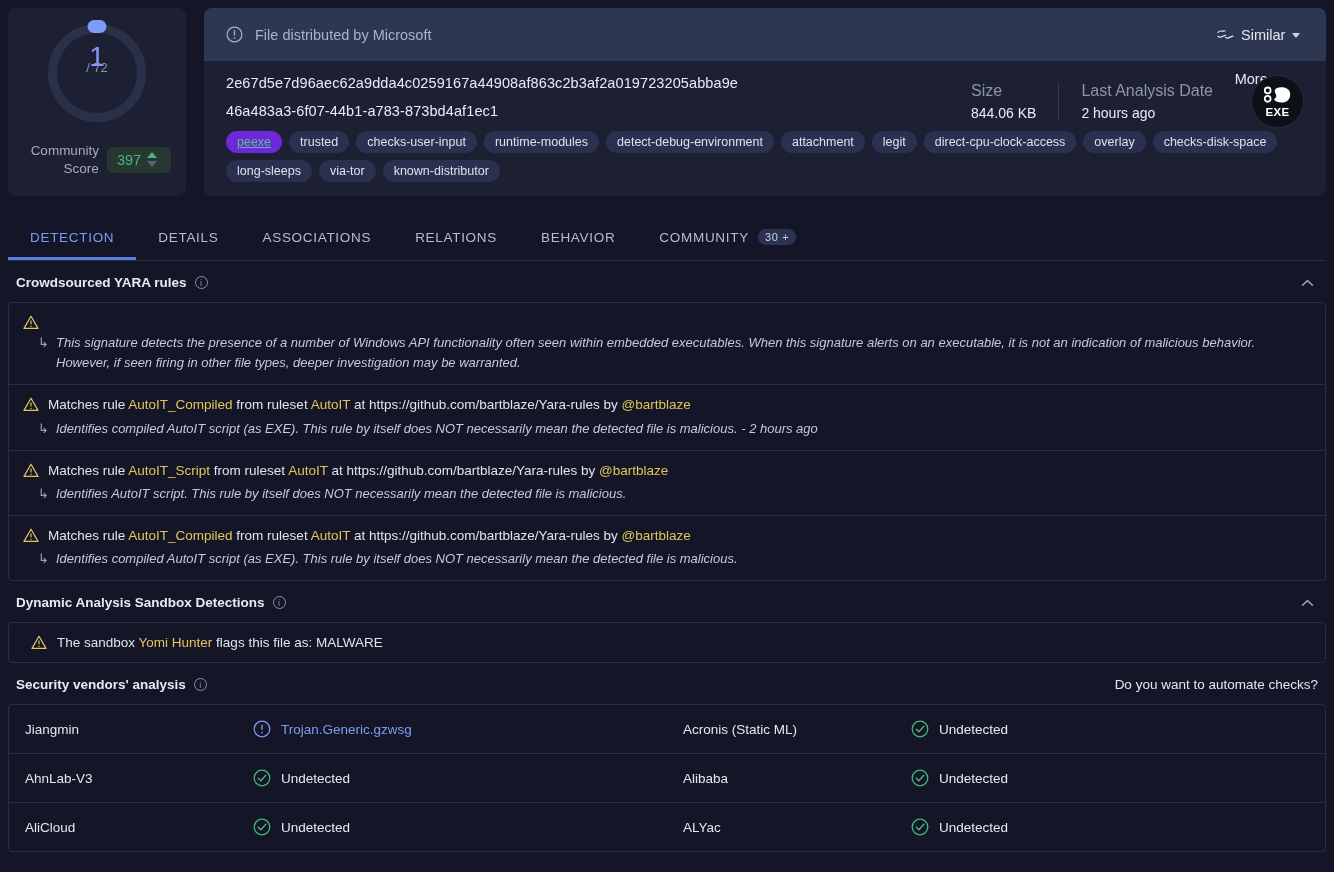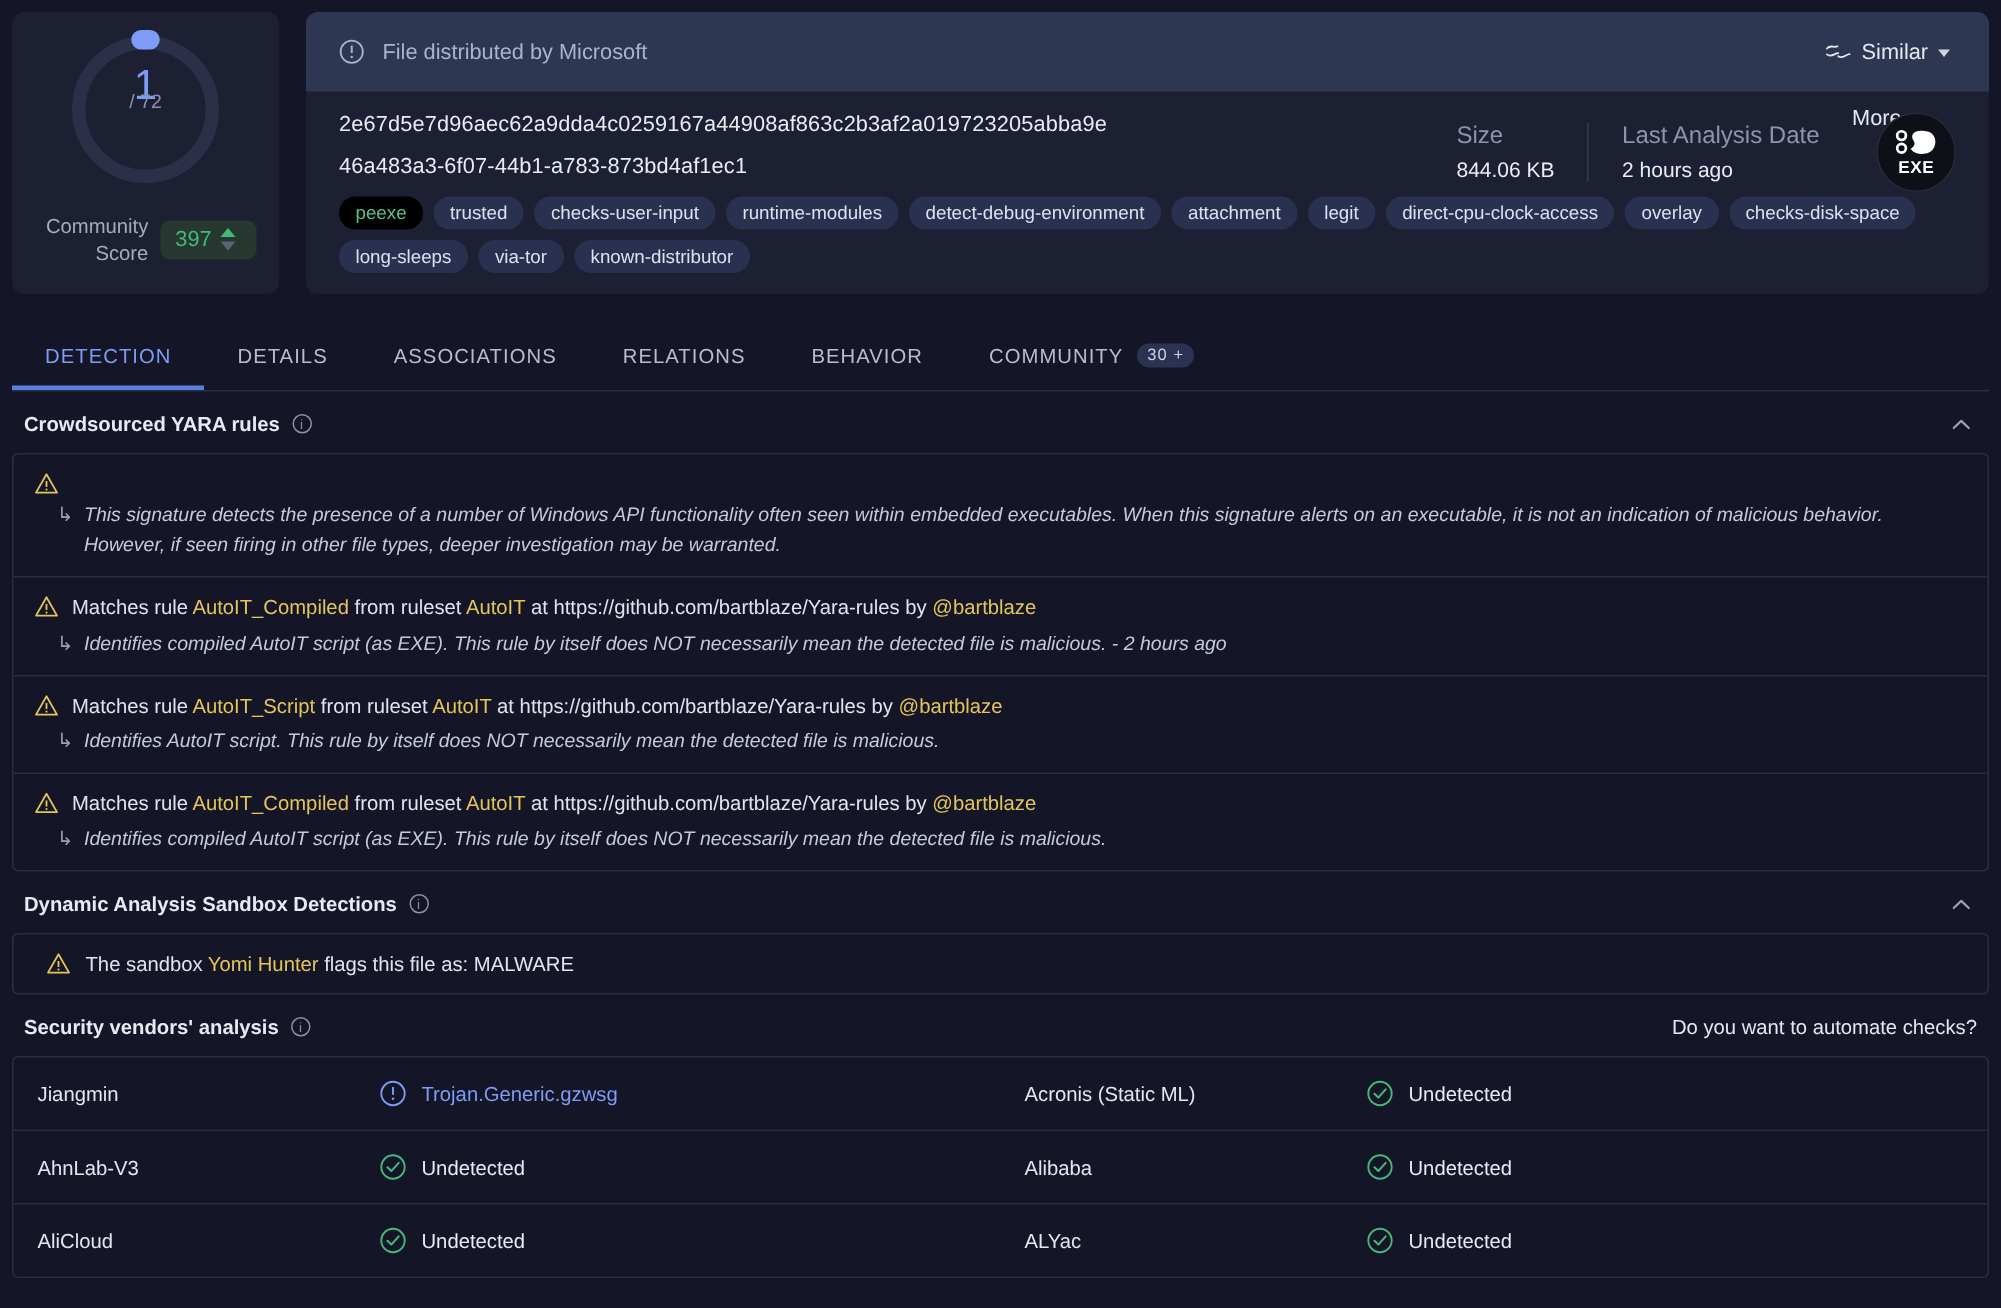--- a/index.html
+++ b/index.html
@@ -88,21 +88,21 @@
     display: flex; flex-direction: column; align-items: center; justify-content: center;
     margin-left: 16px; border: 1px solid #252a3c;
   }
   .filetype .ft-label { font-size: 11.5px; font-weight: bold; color: #fff; letter-spacing: .3px; margin-top: -1px;}
 
   .tags { display: flex; flex-wrap: wrap; gap: 7px; margin-top: 4px; padding-bottom: 6px; }
   .tag {
     background: #2a3150; color: #dbe1ee; font-size: 12.5px;
     padding: 4px 11px; border-radius: 11px; cursor: pointer; white-space: nowrap;
   }
-  .tag.green { background: #000000; color: #58c08c; }
+  .tag.green { background: #6d28d9; color: #58c08c; text-decoration: underline; }
 
   
   .tabs {
     display: flex; align-items: flex-end; gap: 0;
     margin: 20px 8px 0 8px; border-bottom: 1px solid #2a2e44;
     padding-left: 0;
   }
   .tab {
     padding: 13px 22px 12px 22px; font-size: 13.5px; letter-spacing: .7px;
     color: #b7bdcd; cursor: pointer; border-bottom: 3px solid transparent;

